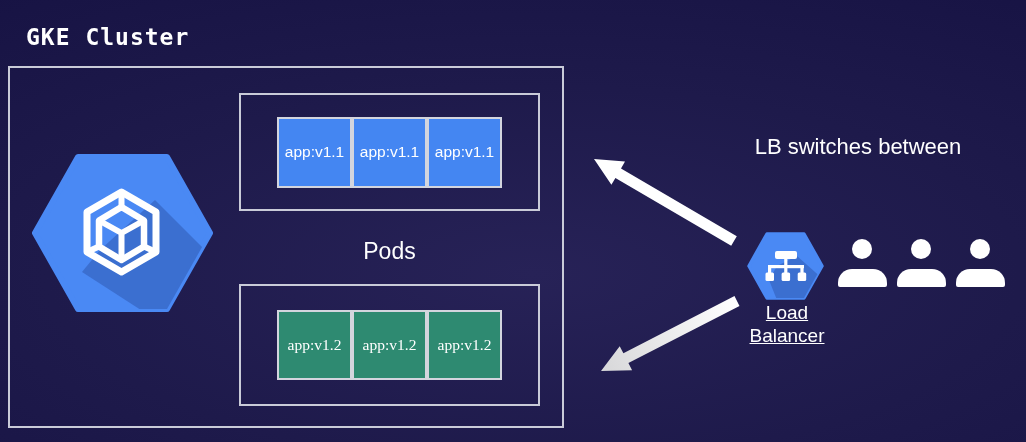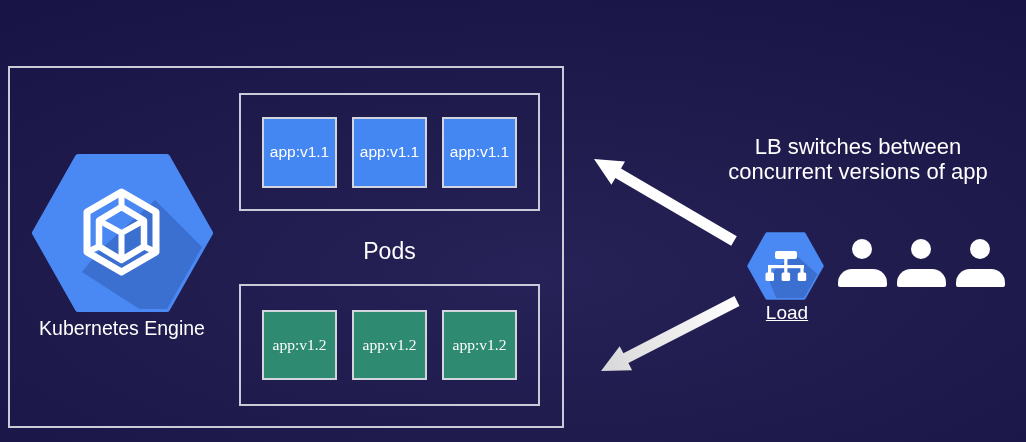--- a/index.html
+++ b/index.html
@@ -17,21 +17,21 @@
     position:absolute;left:8px;top:66px;width:556px;height:362px;
     border:2px solid #c9cbd8;box-sizing:border-box;
   }
   .gke-logo{position:absolute;left:32px;top:154px;width:181px;height:158px;}
   .engine-label{
     position:absolute;left:17px;top:317px;width:210px;text-align:center;
     font-size:19.5px;
   }
   .pod-group{
     position:absolute;left:239px;width:301px;border:2px solid #c9cbd8;
-    box-sizing:border-box;display:flex;align-items:center;justify-content:center;gap:15px;
+    box-sizing:border-box;display:flex;align-items:center;justify-content:center;
   }
   .pod-group.top{top:93px;height:118px;}
   .pod-group.bottom{top:284px;height:122px;}
   .app-box{
     width:75px;border:2px solid #d3d5de;box-sizing:border-box;
     display:flex;align-items:center;justify-content:center;
     font-size:15.5px;color:#fff;white-space:nowrap;
   }
   .app-box.blue{height:71px;background:#4486f2;}
   .app-box.green{height:70px;background:#2e8a71;font-family:Liberation Serif, serif;}
@@ -58,57 +58,56 @@
   .person-body{
     position:absolute;left:0;top:30px;width:49px;height:18px;
     border-radius:14px 14px 2px 2px;background:#fff;
   }
 </style>
 </head>
 <body>
 
 <div class="canvas">
 
+  <div class="title">GKE Cluster</div>
 
   <div class="outer-box"></div>
 
   <svg class="gke-logo" viewBox="0 0 181 158">
     <defs>
       <clipPath id="gkeClip">
         <polygon points="46,3 135,3 178,79 135,155 46,155 3,79"></polygon>
       </clipPath>
     </defs>
     <polygon points="46,3 135,3 178,79 135,155 46,155 3,79" fill="#4a89f4" stroke="#4a89f4" stroke-width="6" stroke-linejoin="round"></polygon>
     <polygon points="123,46 181,104 181,158 112,158 50,118 68,96" fill="rgba(10,18,80,0.22)" clip-path="url(#gkeClip)"></polygon>
     <g stroke="#ffffff" fill="none" stroke-linejoin="round">
       <polygon points="89.5,38 124,58 124,98 89.5,118 55,98 55,58" stroke-width="7"></polygon>
       <polygon points="89.5,53 112,66.5 112,92.5 89.5,106 67,92.5 67,66.5" stroke-width="6.5"></polygon>
       <path d="M89.5,79 L67,66.5 M89.5,79 L112,66.5 M89.5,79 L89.5,106" stroke-width="6"></path>
       <path d="M89.5,38 L89.5,54 M55,98 L67,92.5 M124,98 L112,92.5" stroke-width="6"></path>
     </g>
   </svg>
-  <div class="engine-label">Kubernetes Engine</div>
 
   <div class="pod-group top">
     <div class="app-box blue">app:v1.1</div>
     <div class="app-box blue">app:v1.1</div>
     <div class="app-box blue">app:v1.1</div>
   </div>
 
   <div class="pods-label">Pods</div>
 
   <div class="pod-group bottom">
     <div class="app-box green">app:v1.2</div>
     <div class="app-box green">app:v1.2</div>
     <div class="app-box green">app:v1.2</div>
   </div>
 
   <div class="annotation">
     <div>LB switches between</div>
-    <div>concurrent versions of app</div>
   </div>
 
   <svg class="arrows" viewBox="0 0 1026 442">
     <defs>
       <linearGradient id="arrGrad" gradientUnits="userSpaceOnUse" x1="737" y1="301" x2="601" y2="371">
         <stop offset="0" stop-color="#ffffff"></stop>
         <stop offset="1" stop-color="#d7d7d9"></stop>
       </linearGradient>
     </defs>
     <polygon fill="#ffffff" points="594,159 625,161.5 621,168.4 736.8,236.3 731.2,245.7 615.4,177.9 611.4,184.8"></polygon>
@@ -130,20 +129,21 @@
       <rect x="21" y="36" width="3.2" height="5"></rect>
       <rect x="37.2" y="36" width="3.2" height="5"></rect>
       <rect x="53.4" y="36" width="3.2" height="5"></rect>
       <rect x="18.5" y="40.5" width="8.5" height="8.5" rx="1.5"></rect>
       <rect x="34.6" y="40.5" width="8.5" height="8.5" rx="1.5"></rect>
       <rect x="50.7" y="40.5" width="8.5" height="8.5" rx="1.5"></rect>
     </g>
   </svg>
   <div class="lb-label">
     <div>Load</div>
+    <div>Balancer</div>
   </div>
 
   <div class="users">
     <div class="person">
       <div class="person-head"></div>
       <div class="person-body"></div>
     </div>
     <div class="person">
       <div class="person-head"></div>
       <div class="person-body"></div>

